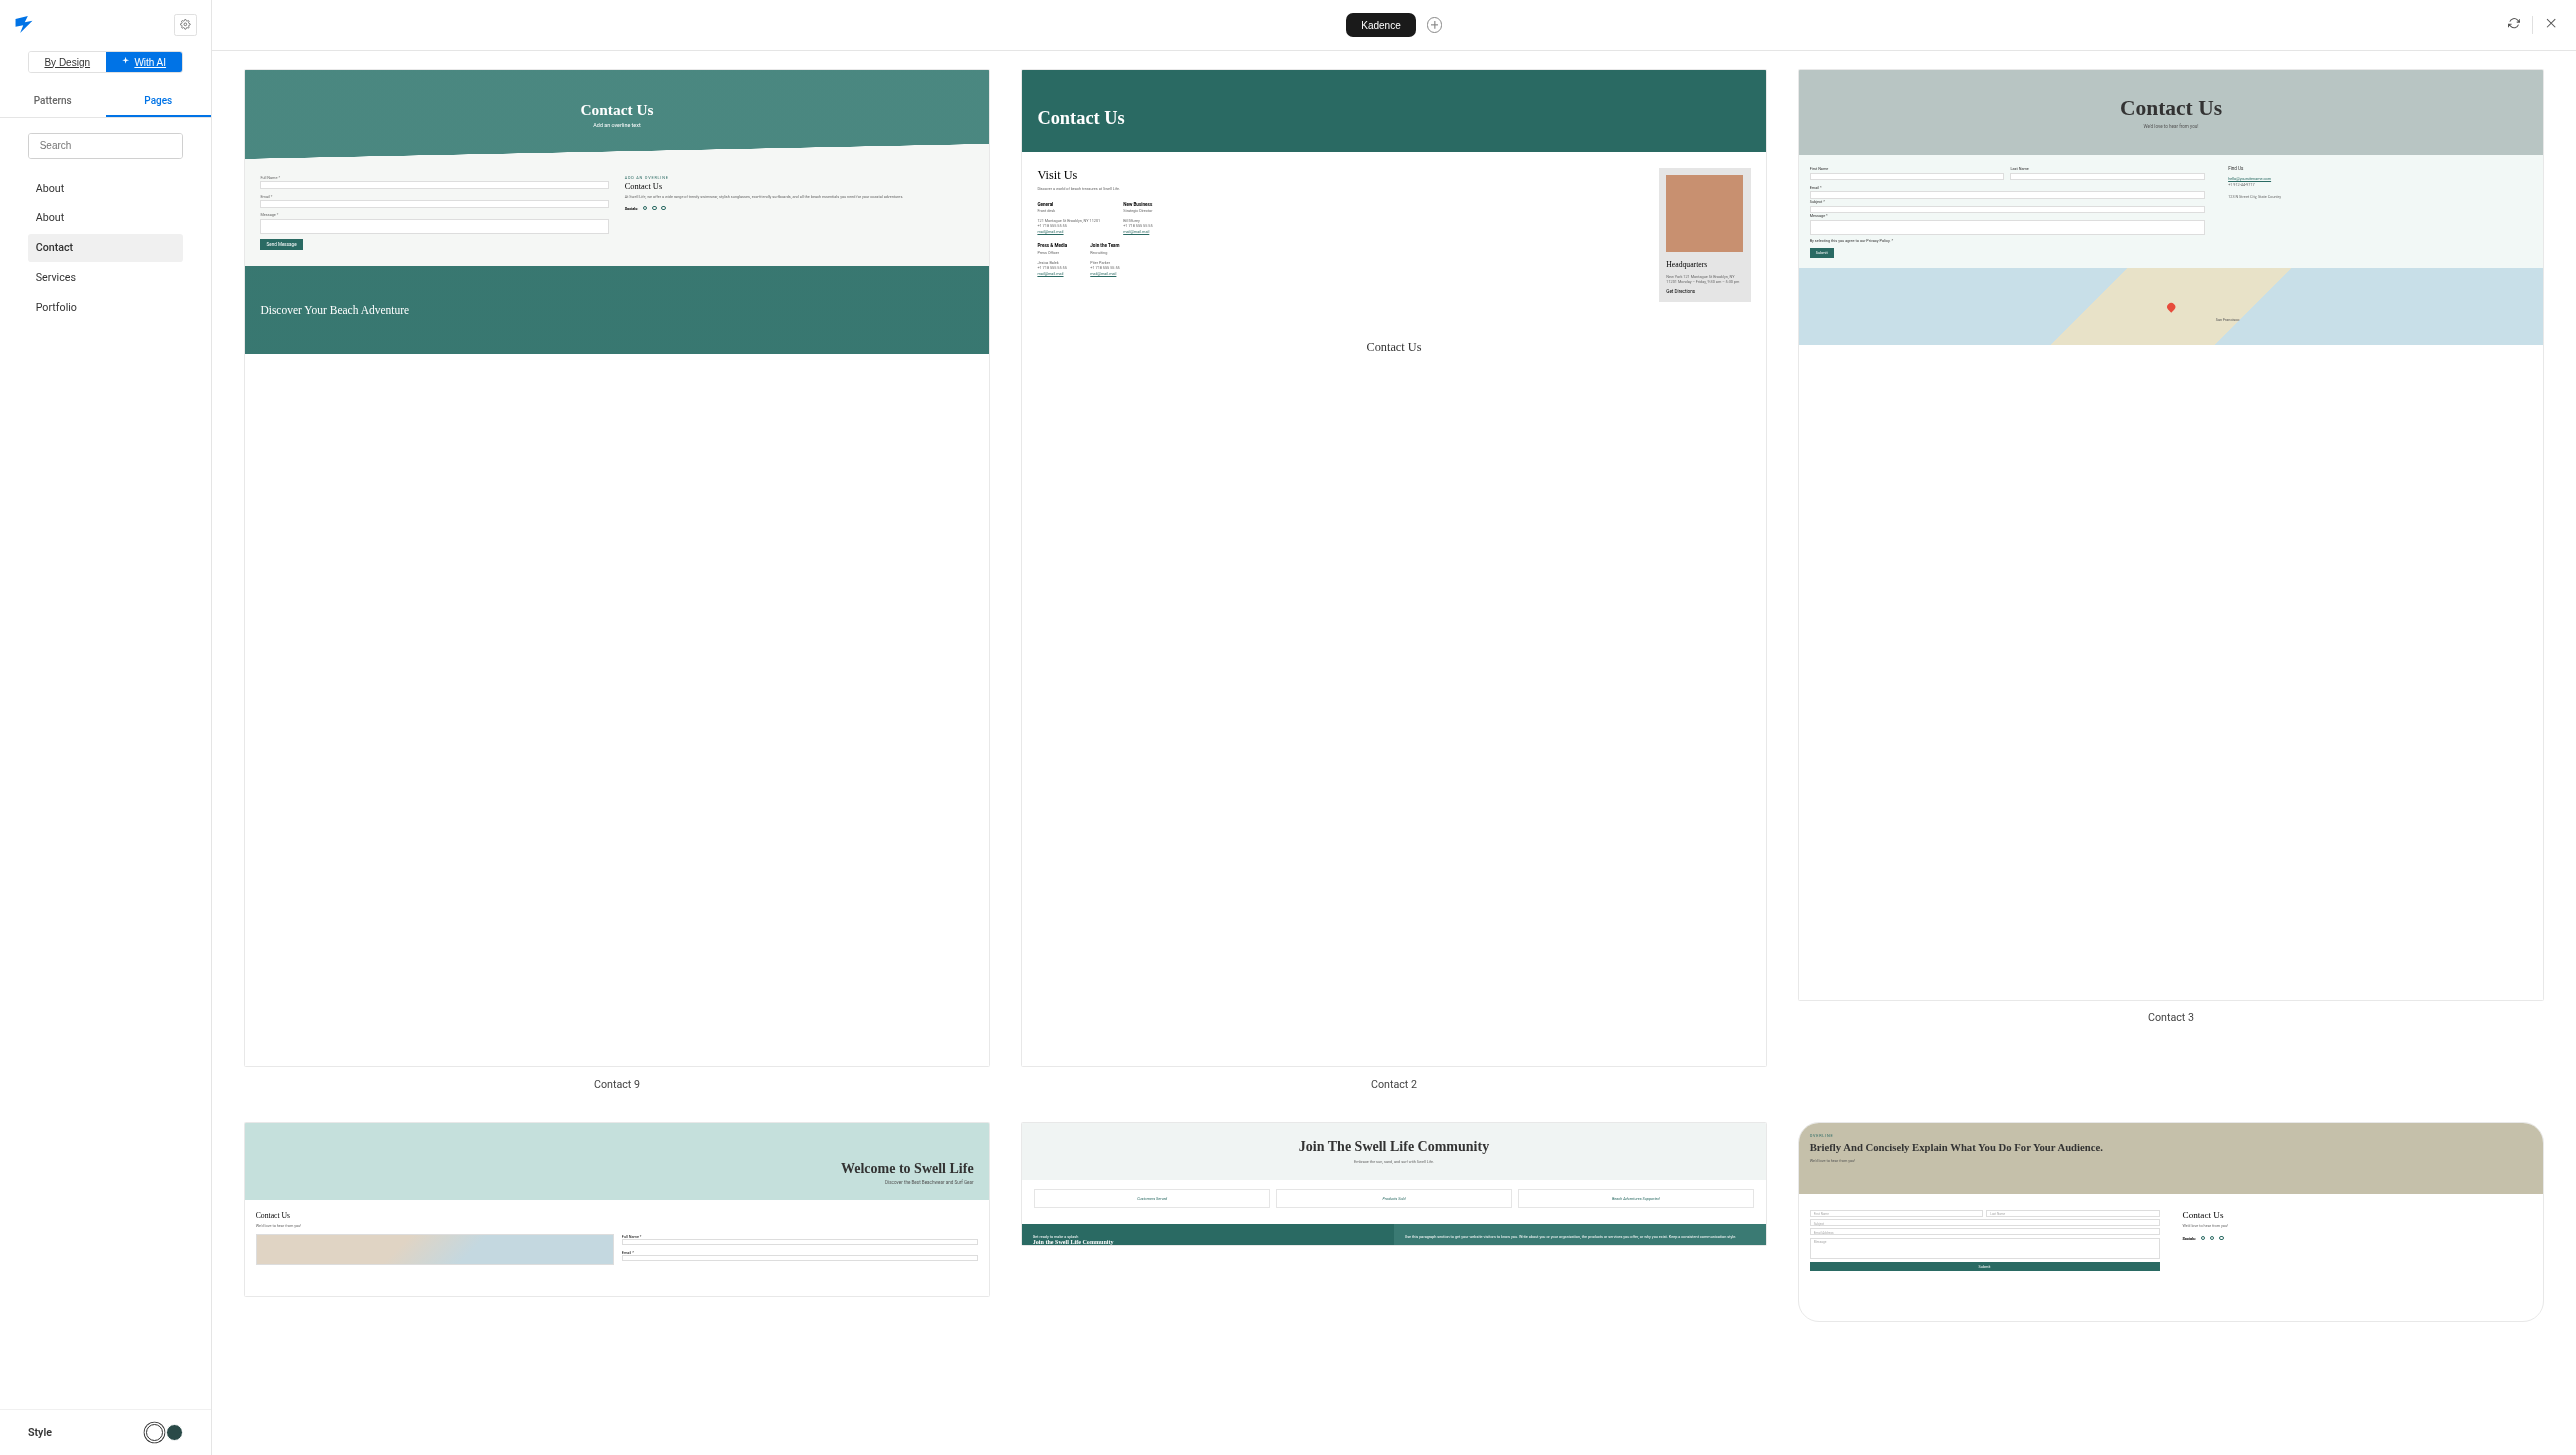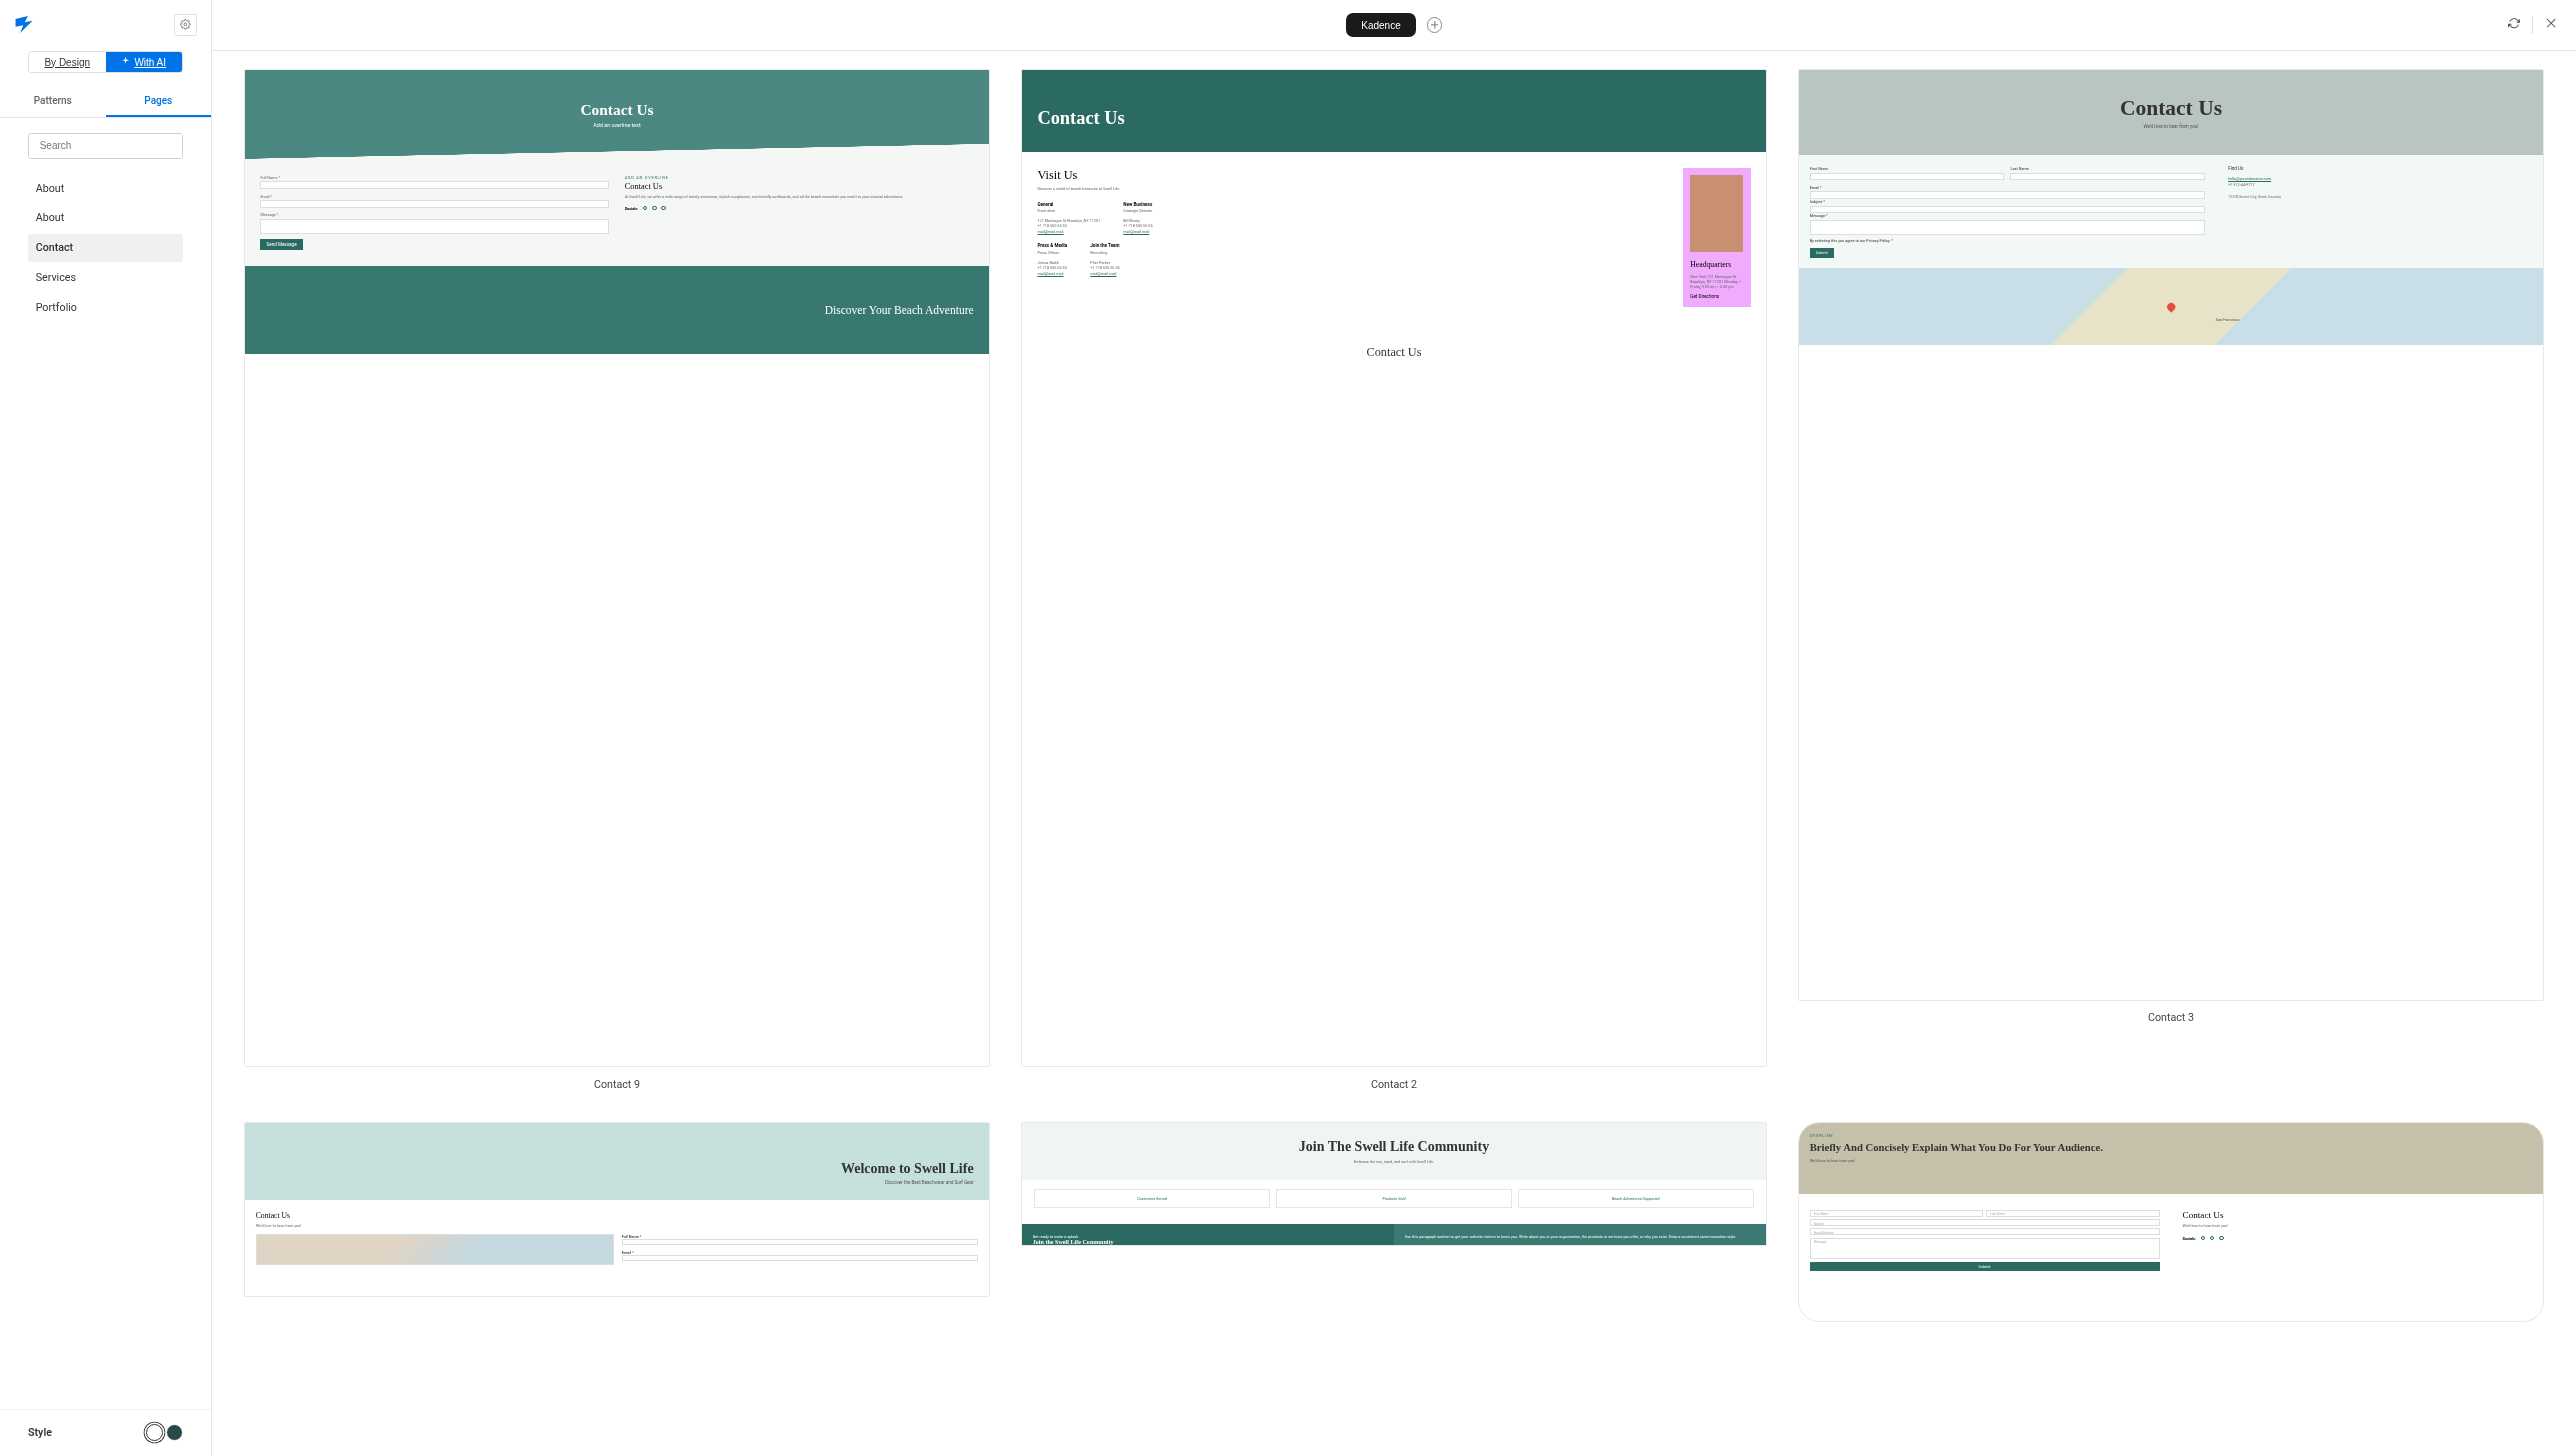--- a/index.html
+++ b/index.html
@@ -390,21 +390,21 @@
       width: 4.6px;
       height: 4.6px;
       border-radius: 50%;
       border: 0.8px solid #2a6a63;
     }
     
     .tp-cta-teal {
       background: linear-gradient(rgba(42, 106, 99, 0.7), rgba(42, 106, 99, 0.7)), #5a9891;
       color: #fff;
       padding: 38px 15.4px;
-      text-align: right;
+      text-align: left;
       font-family: serif;
       font-size: 11.5px;
     }
     
     
     .tp2 {
       aspect-ratio: 338/452;
     }
     
     .tp2-hero {
@@ -423,22 +423,22 @@
       display: flex;
       gap: 14px;
       font-size: 4.6px;
     }
     
     .tp2-left {
       flex: 1;
     }
     
     .tp2-right {
-      width: 68px;
-      background: #f0abfc;
+      width: 92px;
+      background: #e5e5e5;
       padding: 7.7px;
     }
     
     .tp2-visit {
       font-family: serif;
       font-size: 12.3px;
       margin-bottom: 3.1px;
     }
     
     .tp2-sub {

